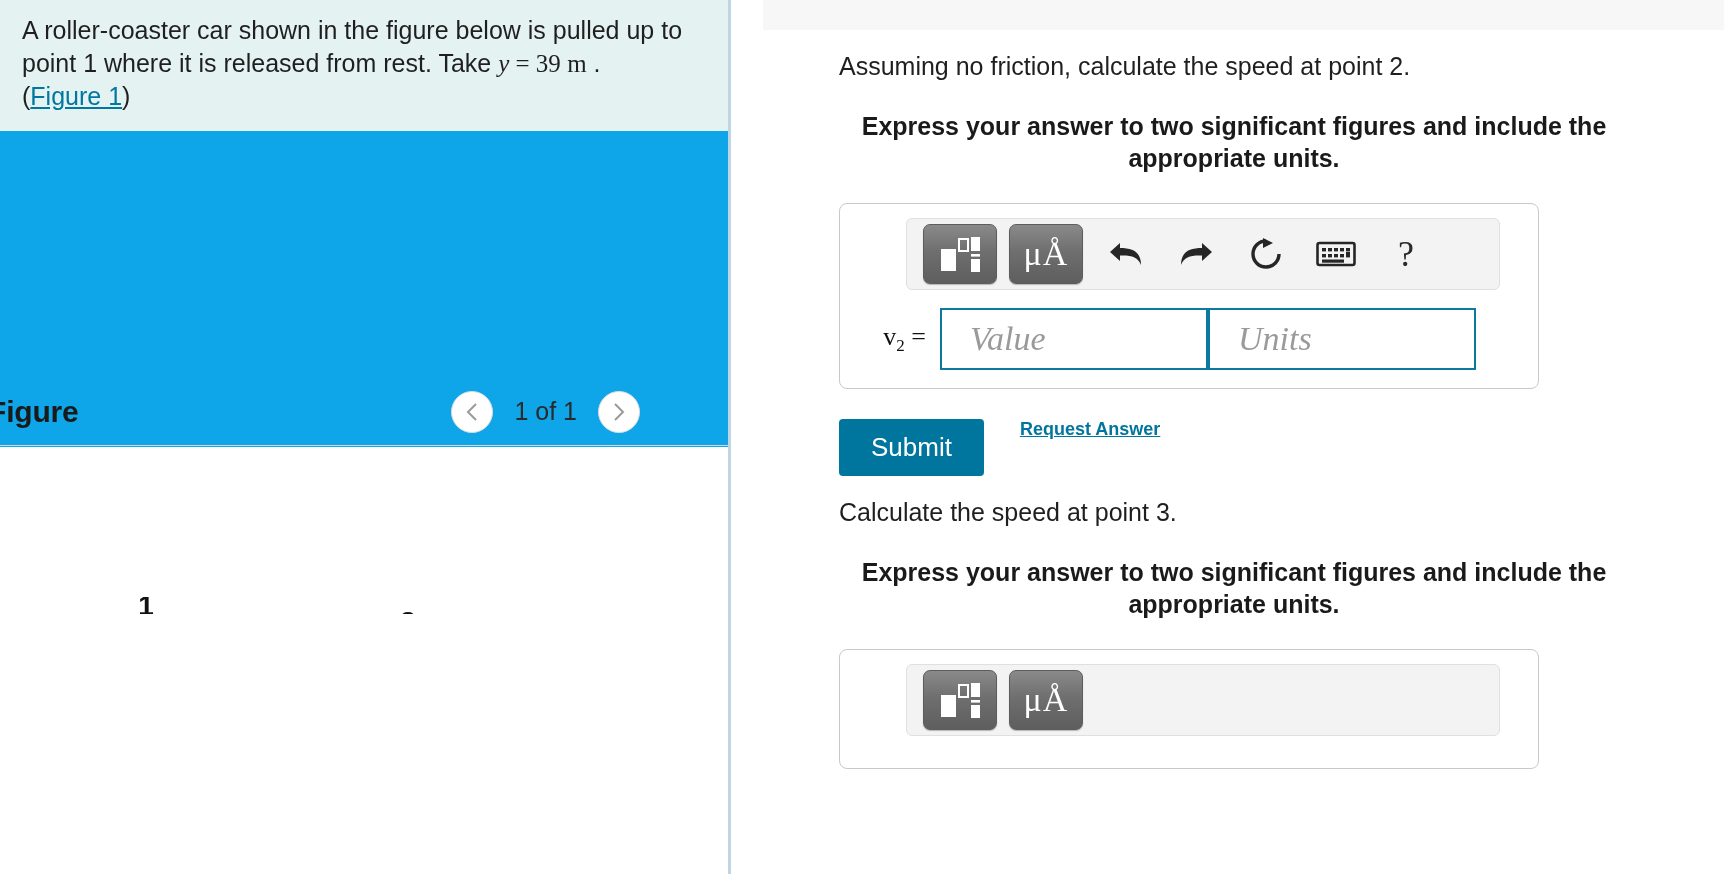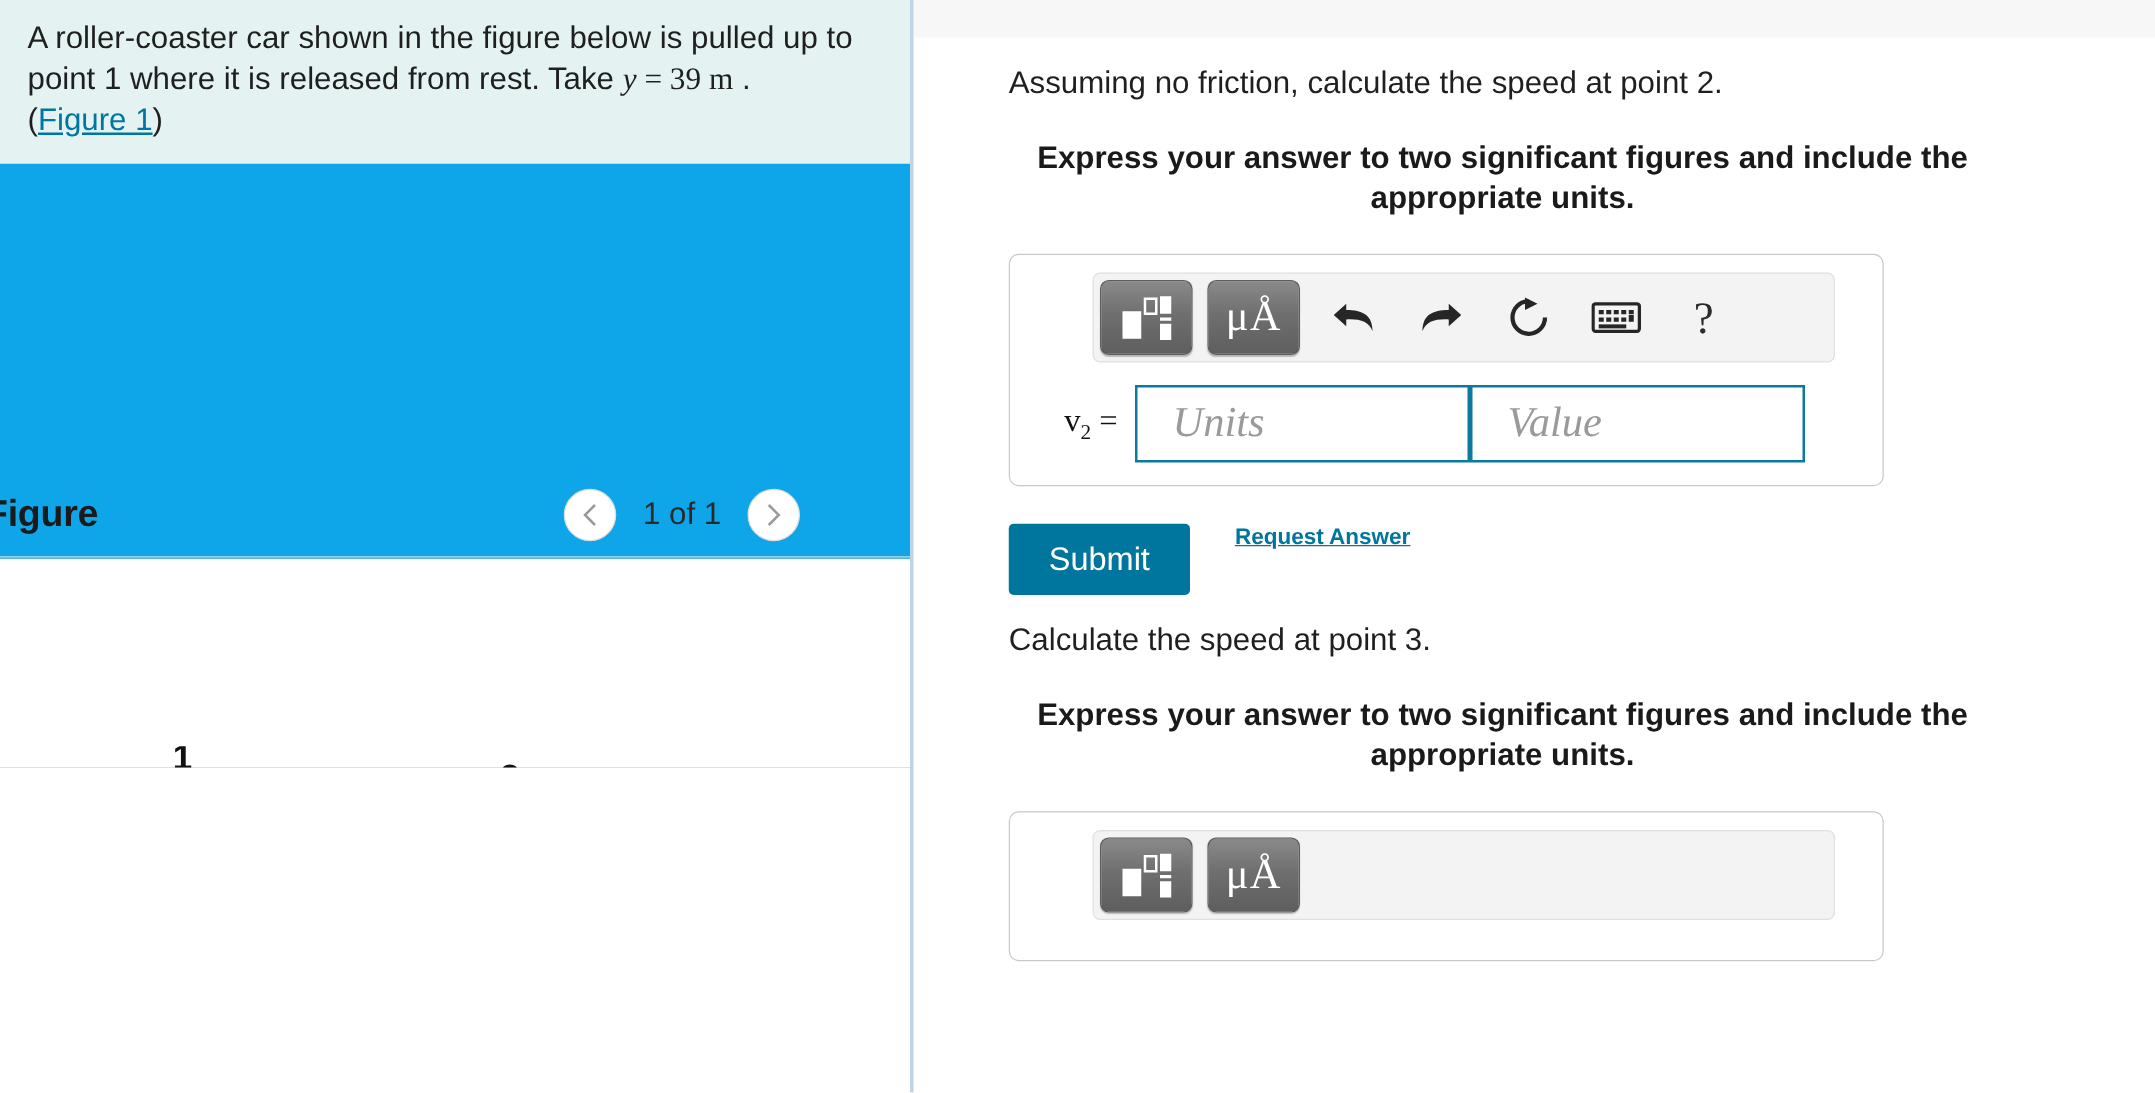--- a/index.html
+++ b/index.html
@@ -37,34 +37,34 @@
   .fig-count{font-size:25px;color:#2a2a2a;}
 
   
   .figure-body{position:absolute;left:0;top:447px;width:728px;height:427px;background:#fff;}
   .coaster-wrap{position:absolute;left:0;top:150px;width:728px;height:280px;}
 
   
   .divider{width:3px;flex:0 0 3px;background:#bfd4e4;height:874px;}
 
   
-  .right-panel{position:relative;flex:1 1 auto;height:874px;background:#ffffff;overflow:hidden;}
+  .right-panel{position:relative;flex:1 1 auto;height:874px;background:#ffffff;overflow:hidden;margin-left:32px;}
   .partA-headbar{position:absolute;left:0;top:0;width:100%;height:30px;background:#f7f7f7;}
   .content{position:absolute;left:0;top:30px;width:100%;}
 
   .qtext{font-size:25px;color:#1f1f1f;margin:20px 0 0 76px;line-height:1.35;}
   .qbold{font-size:25px;font-weight:bold;color:#1a1a1a;margin:26px 0 0 76px;line-height:1.30;max-width:790px;text-align:center;}
 
   .answer-box{
     margin:28px 0 0 76px;width:700px;border:1px solid #c9c9c9;border-radius:8px;background:#fff;
     box-sizing:border-box;padding:14px 0 18px 0;
   }
   .mini-toolbar{
     margin:0 0 0 66px;width:594px;height:72px;background:#f3f3f3;border:1px solid #e0e0e0;border-radius:6px;
-    display:flex;align-items:center;gap:0;box-sizing:border-box;padding-left:5px;
+    display:flex;align-items:center;gap:0;box-sizing:border-box;padding-left:16px;
   }
   .tb-btn{
     width:72px;height:58px;border-radius:7px;border:1px solid #5d5d5d;
     background:linear-gradient(180deg,#8a8a8a 0%,#6f6f6f 45%,#5e5e5e 100%);
     display:flex;align-items:center;justify-content:center;margin-right:12px;cursor:pointer;
     box-shadow:0 1px 1px rgba(0,0,0,.25);
   }
   .tb-btn.mu{font-family:"Liberation Serif", serif;color:#fff;font-size:34px;letter-spacing:1px;}
   .tb-icon{
     width:62px;height:58px;display:flex;align-items:center;justify-content:center;cursor:pointer;color:#262626;
@@ -264,25 +264,25 @@
           <div class="tb-icon help">
             <span>?</span>
           </div>
         </div>
 
         <div class="answer-row">
           <div class="var-label">
             <span>v</span><sub>2</sub>
             <span>=</span>
           </div>
+          <div class="field value">
+            <span class="ph">Value</span>
+          </div>
           <div class="field units">
             <span class="ph">Units</span>
-          </div>
-          <div class="field value">
-            <span class="ph">Value</span>
           </div>
         </div>
       </div>
 
       <div class="actions">
         <button class="submit-btn">Submit</button>
         <span class="req-link">Request Answer</span>
       </div>
 
 

